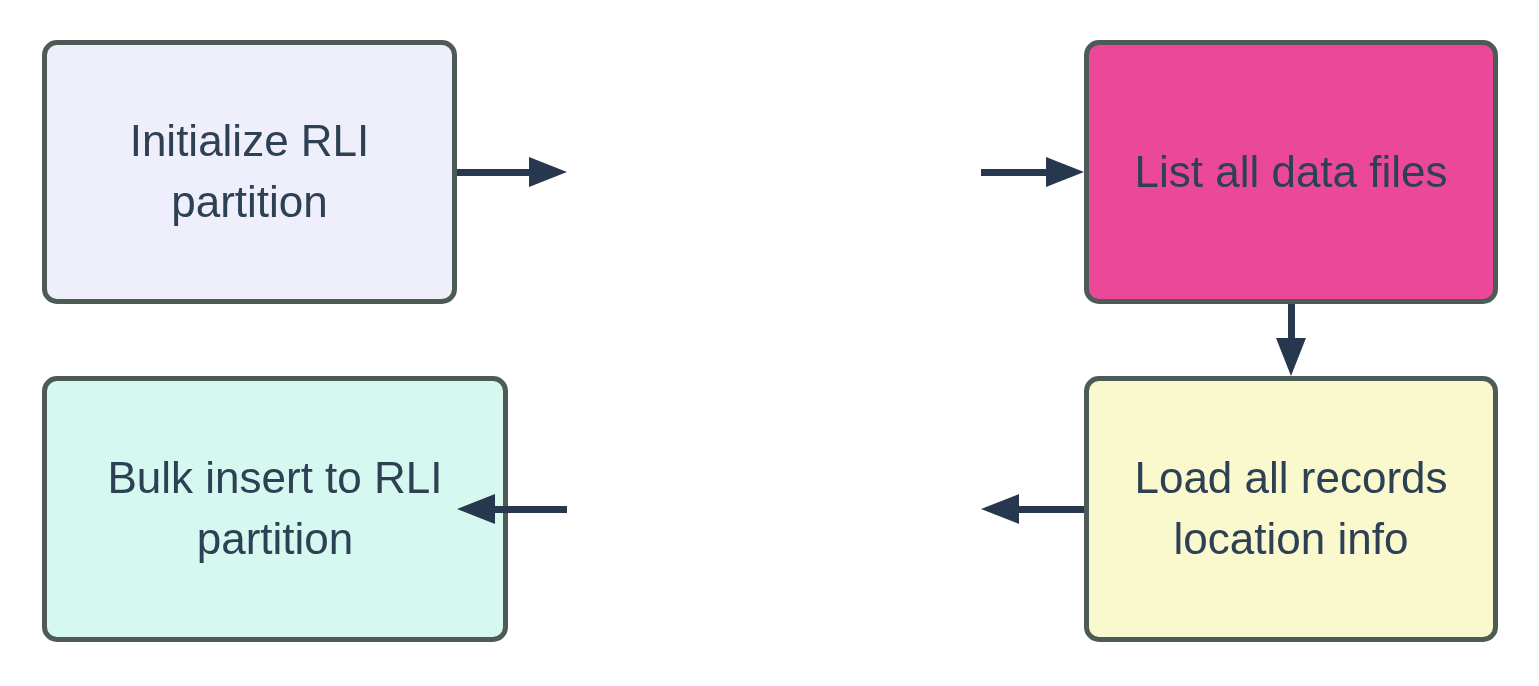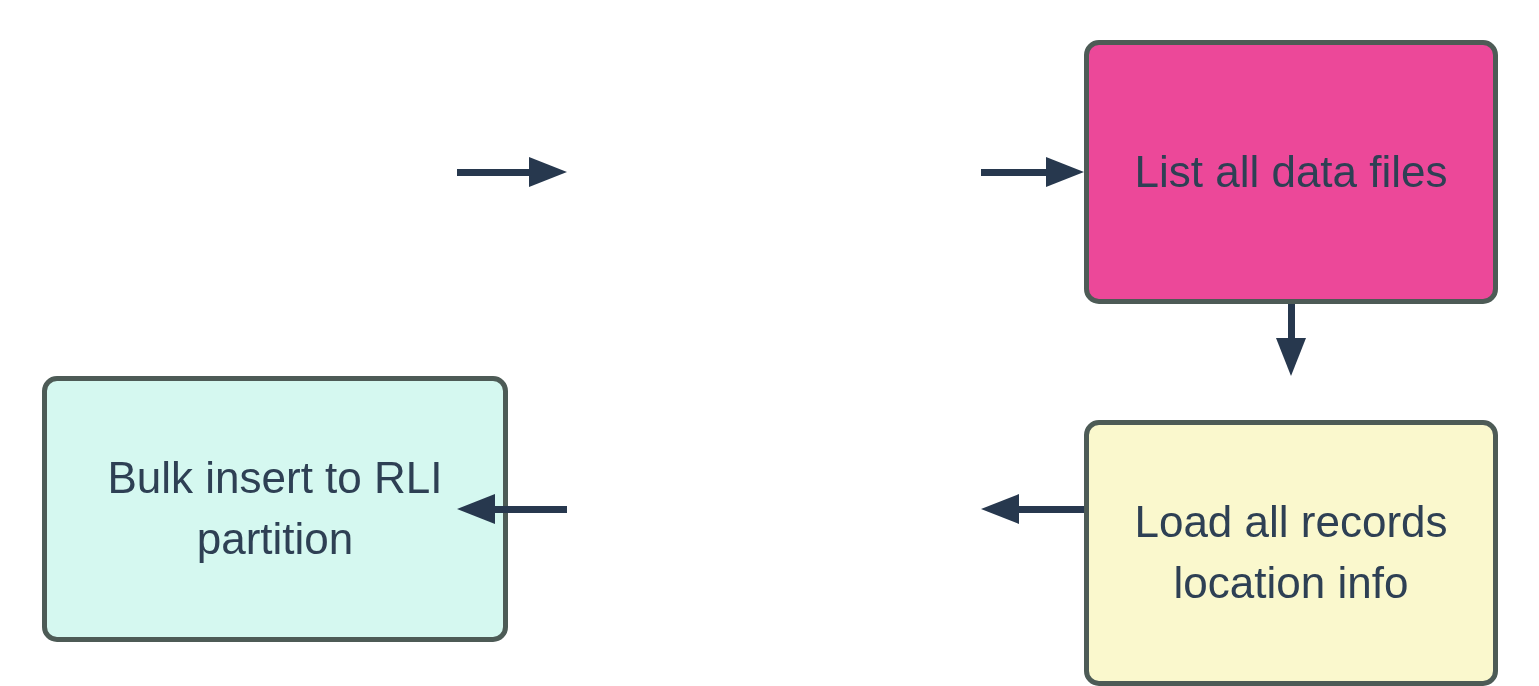--- a/index.html
+++ b/index.html
@@ -53,25 +53,26 @@
     border-left:15px solid transparent;
     border-right:15px solid transparent;
     border-top:38px solid var(--arrow);
   }
 </style>
 </head>
 <body>
 
 <div class="canvas">
 
+  <div class="node" style="left: 42px; top: 40px; width: 415px; height: 264px; background-color: rgb(239, 239, 251);">Initialize RLI partition</div>
 
 
   <div class="node" style="left: 1084px; top: 40px; width: 414px; height: 264px; background-color: #ec4899;">List all data files</div>
 
-  <div class="node" style="left: 1084px; top: 376px; width: 414px; height: 266px; background-color: rgb(250, 248, 205); margin-top: 44px;">Load all records location info</div>
+  <div class="node" style="left: 1084px; top: 376px; width: 414px; height: 266px; background-color: rgb(250, 248, 205);">Load all records location info</div>
 
 
   <div class="node" style="left: 42px; top: 376px; width: 466px; height: 266px; background-color: rgb(213, 248, 240);">Bulk insert to RLI partition</div>
 
   <div>
     <div class="arrow-line" style="left:457px; top:168.5px; width:72px; height:7px;"></div>
     <div class="arrow-head right" style="left:529px; top:157px;"></div>
   </div>
 
   <div>

